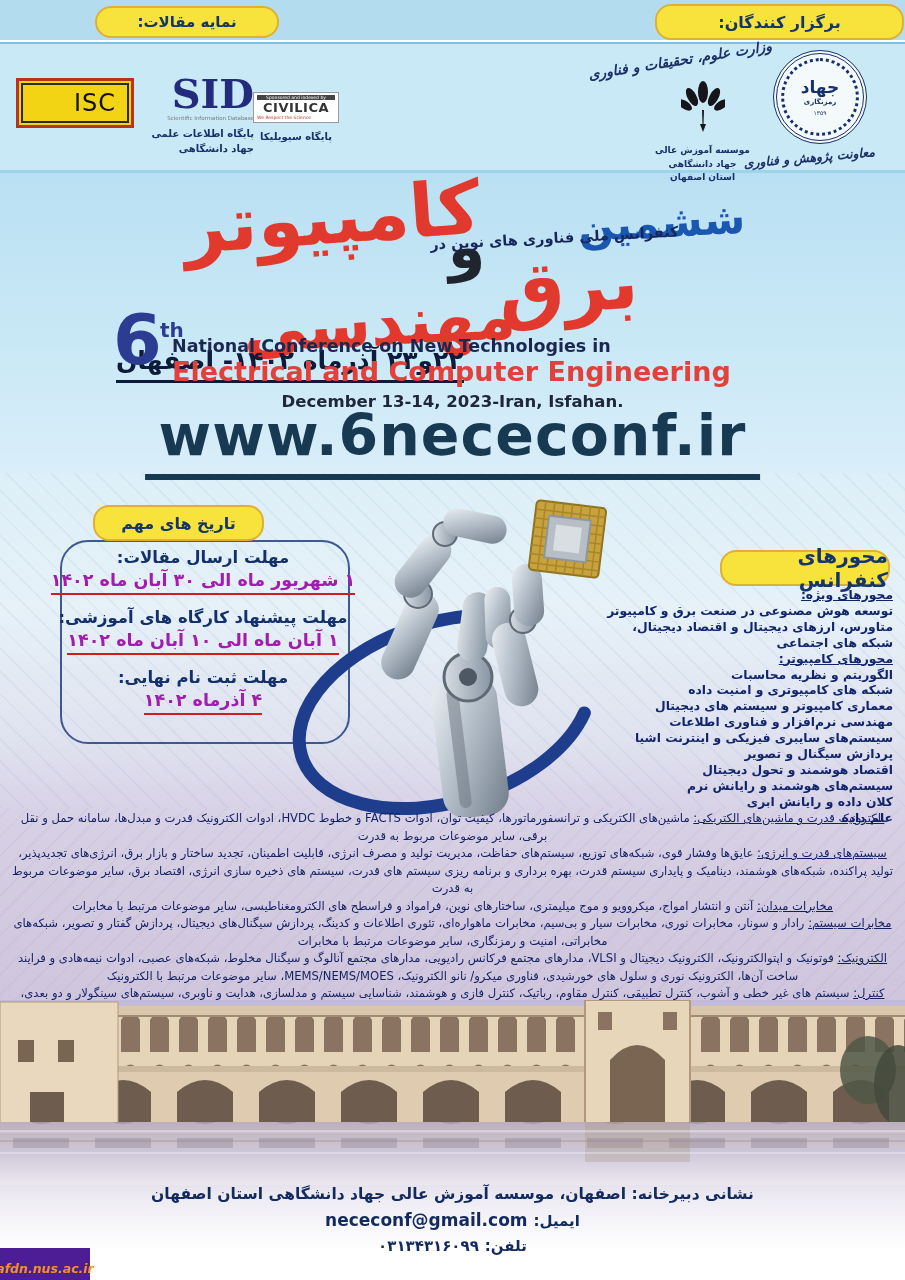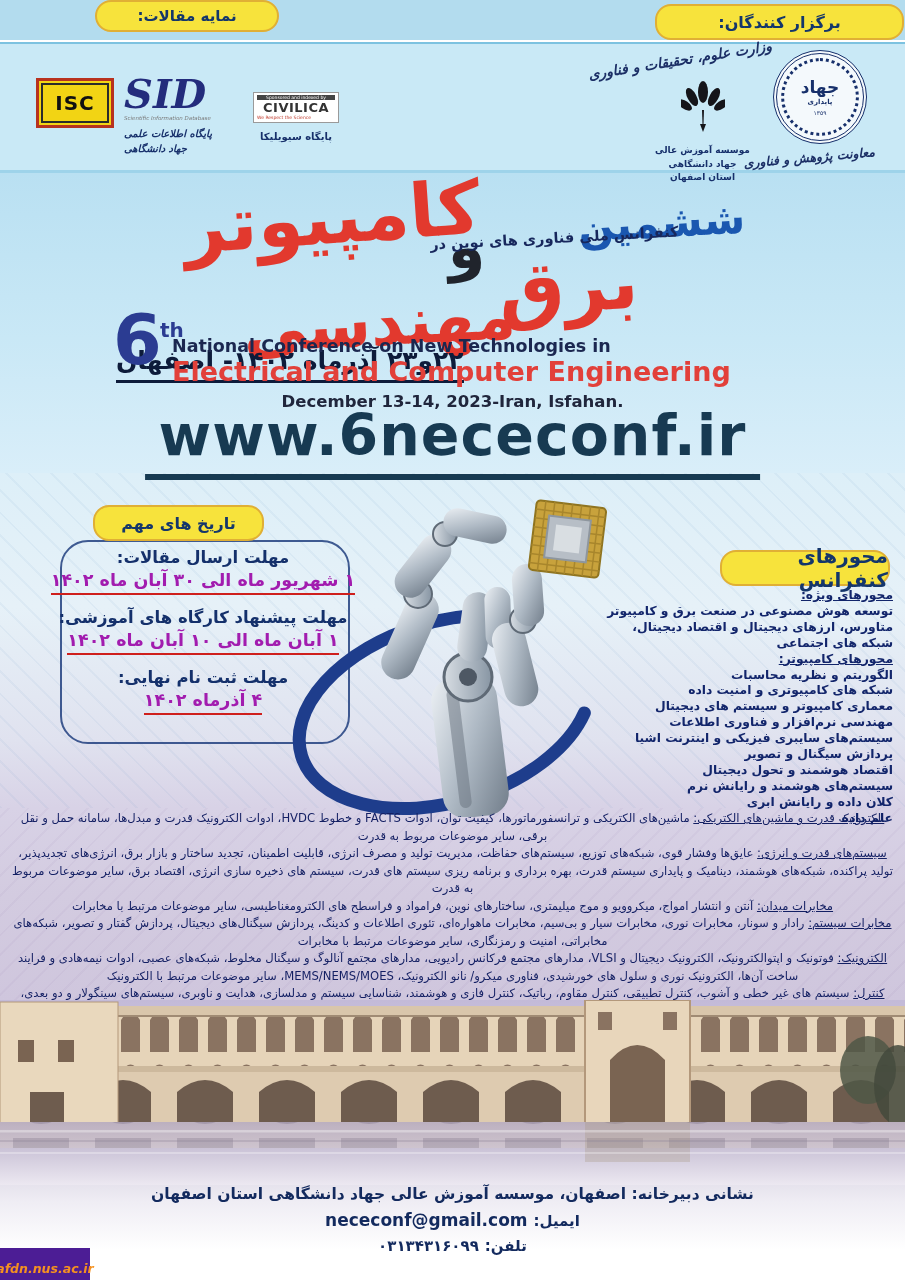--- a/index.html
+++ b/index.html
@@ -13,29 +13,29 @@
   .bg-logos{position:absolute;left:0;top:44px;width:905px;height:126px;background:#c9e9f6;border-bottom:3px solid #9ed3ea;}
   .bg-title{position:absolute;left:0;top:173px;width:905px;height:300px;background:linear-gradient(180deg,#b9e0f2 0%,#c9e8f6 55%,#d9eef9 100%);}
   .bg-mid{position:absolute;left:0;top:473px;width:905px;height:335px;background:linear-gradient(180deg,#ddeff8 0%,#e6f1f8 40%,#e0e2ef 80%,#d8d2e6 100%);}
   .bg-mid::after{content:"";position:absolute;inset:0;background:repeating-linear-gradient(45deg,rgba(90,140,190,.07) 0 2px,transparent 2px 16px);}
   .bg-paras{position:absolute;left:0;top:808px;width:905px;height:194px;background:linear-gradient(180deg,#d8d2e6 0%,#d3cbe0 45%,#cfc6dd 100%);}
   .bg-paras::after{content:"";position:absolute;inset:0;background:repeating-linear-gradient(-45deg,rgba(130,100,160,.06) 0 2px,transparent 2px 14px);}
   .bg-footer{position:absolute;left:0;top:1160px;width:905px;height:120px;background:linear-gradient(180deg,#d9d4e2 0%,#efedf4 35%,#ffffff 75%);}
   
   .badge{position:absolute;background:#f7e33c;border:2px solid #e0af35;border-radius:16px;
     color:#14366b;font-weight:bold;display:flex;align-items:center;justify-content:center;direction:rtl;}
-  .badge-left{left:95px;top:0;width:180px;height:28px;font-size:15px;}
+  .badge-left{left:95px;top:6px;width:180px;height:28px;font-size:15px;}
   .badge-right{left:655px;top:4px;width:245px;height:32px;font-size:16px;}
   
   .navy{color:#17306b;}
   .isc-block{position:absolute;left:10px;top:78px;width:130px;text-align:center;}
   .isc-box{margin:0 auto;width:72px;height:44px;background:#f2d414;border:3px solid #b8321e;outline:2px solid #2b2b2b;outline-offset:-7px;
-    display:flex;align-items:center;justify-content:center;font-size:20px;font-weight:bold;color:#111;letter-spacing:1px;}
+    display:flex;align-items:center;justify-content:center;font-size:24px;font-weight:normal;color:#111;letter-spacing:1px;padding-left:40px;}
   .isc-cap{margin-top:8px;font-size:9.5px;font-weight:bold;line-height:1.4;direction:rtl;}
-  .sid-block{position:absolute;left:124px;top:74px;width:110px;text-align:left;font-style:italic;}
+  .sid-block{position:absolute;left:144px;top:74px;width:110px;text-align:right;}
   .sid-logo{font-family:"DejaVu Serif","Liberation Serif",serif;font-size:40px;font-weight:bold;color:#232c7c;line-height:1;}
   .sid-sub{font-size:5.5px;color:#7a7a7a;margin-top:1px;}
   .sid-cap{margin-top:6px;font-size:10px;font-weight:bold;line-height:1.45;direction:rtl;}
   .civ-block{position:absolute;left:253px;top:92px;width:86px;text-align:center;}
   .civ-box{background:#ffffff;border:1px solid #9a9a9a;padding:2px 3px;}
   .civ-top{background:#444;color:#fff;font-size:4.5px;}
   .civ-logo{font-size:13px;font-weight:bold;color:#333;letter-spacing:.5px;}
   .civ-bot{font-size:4.5px;color:#c0392b;text-align:left;}
   .civ-cap{margin-top:8px;font-size:10px;font-weight:bold;direction:rtl;}
   .inst-block{position:absolute;left:650px;top:80px;width:105px;text-align:center;}
@@ -147,21 +147,21 @@
       </g>
     </svg>
     <div class="inst-cap navy">
       <div>موسسه آموزش عالی جهاد دانشگاهی</div>
       <div>استان اصفهان</div>
     </div>
   </div>
   <div class="jahad-block">
     <div class="jahad-emblem">
       <div class="jahad-line1">جهاد</div>
-      <div class="jahad-line2">پایداری</div>
+      <div class="jahad-line2">رمزنگاری</div>
       <div class="jahad-year">۱۳۵۹</div>
     </div>
     <div class="deputy">معاونت پژوهش و فناوری</div>
   </div>
 
   <div class="t-computer fa">کامپیوتر</div>
   <div class="t-and fa">و</div>
   <div class="t-electric fa">برق</div>
   <div class="t-engineering fa">مهندسی</div>
   <div class="t-ordinal fa">ششمین</div>

